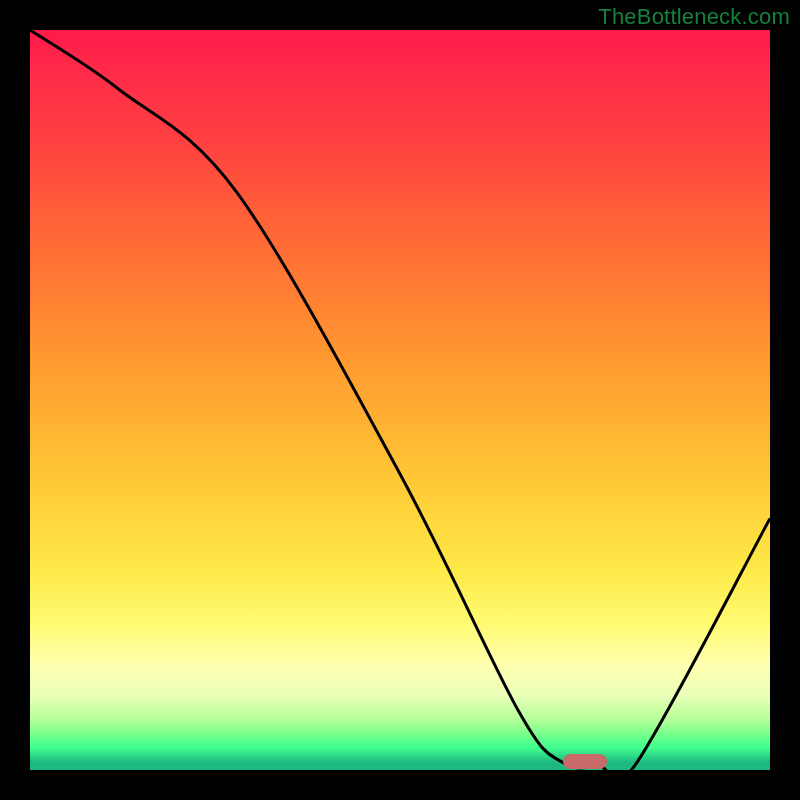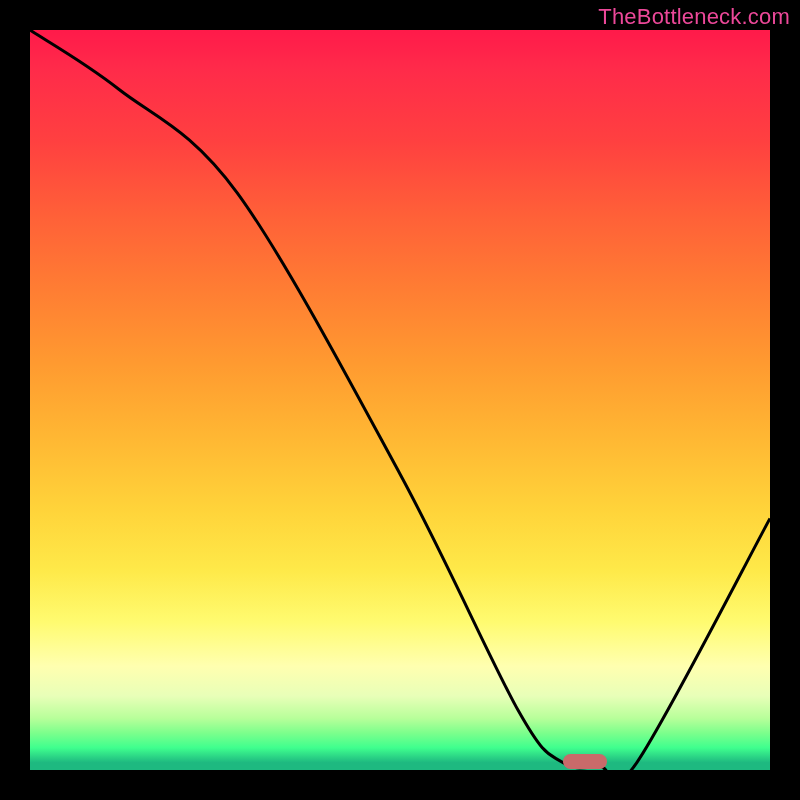--- a/index.html
+++ b/index.html
@@ -8,21 +8,21 @@
     height: 800px;
     background: #000;
     font-family: Arial, sans-serif;
     position: relative;
     overflow: hidden;
   }
   .watermark {
     position: absolute;
     top: 4px;
     right: 10px;
-    color: #ec4899;
+    color: #15803d;
     font-size: 22px;
     font-weight: 500;
     z-index: 10;
     letter-spacing: 0.2px;
   }
   .plot-area {
     position: absolute;
     left: 30px;
     top: 30px;
     width: 740px;

